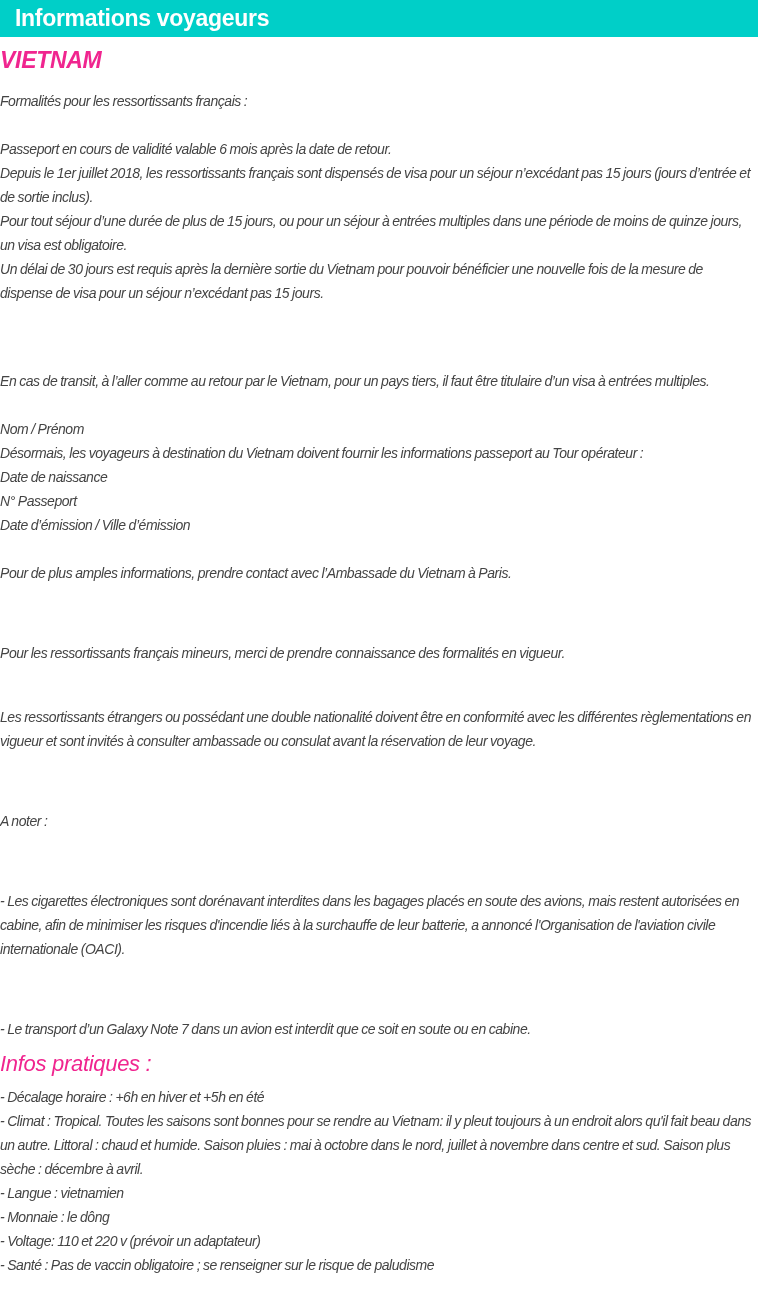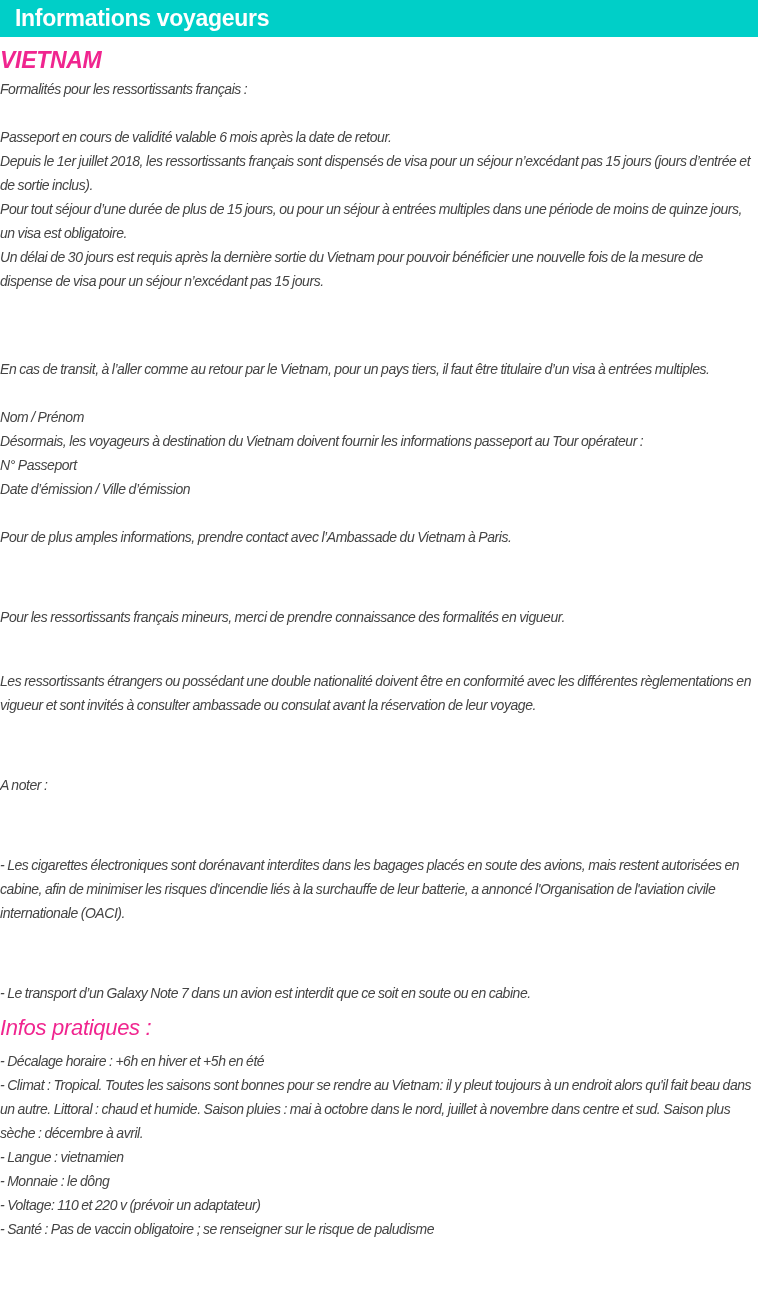--- a/index.html
+++ b/index.html
@@ -58,32 +58,33 @@
   </style>
 </head>
 <body>
 
 <div class="banner">
   <span class="banner-title">Informations voyageurs</span>
 </div>
 
 <h1 class="country">VIETNAM</h1>
 
-<div style="margin-top:2px;">
+<div style="margin-top:14px;">
   <p class="p">Formalités pour les ressortissants français :</p>
   <div class="gap24"></div>
   <p class="p">Passeport en cours de validité valable 6 mois après la date de retour.</p>
   <p class="p">Depuis le 1er juillet 2018, les ressortissants français sont dispensés de visa pour un séjour n’excédant pas 15 jours (jours d’entrée et de sortie inclus).</p>
   <p class="p">Pour tout séjour d’une durée de plus de 15 jours, ou pour un séjour à entrées multiples dans une période de moins de quinze jours, un visa est obligatoire.</p>
   <p class="p">Un délai de 30 jours est requis après la dernière sortie du Vietnam pour pouvoir bénéficier une nouvelle fois de la mesure de dispense de visa pour un séjour n’excédant pas 15 jours.</p>
   <div class="gap64"></div>
   <p class="p">En cas de transit, à l’aller comme au retour par le Vietnam, pour un pays tiers, il faut être titulaire d’un visa à entrées multiples.</p>
   <div class="gap24"></div>
   <p class="p">Nom / Prénom</p>
   <p class="p">Désormais, les voyageurs à destination du Vietnam doivent fournir les informations passeport au Tour opérateur :</p>
+  <p class="p">Date de naissance</p>
   <p class="p">N° Passeport</p>
   <p class="p">Date d’émission / Ville d’émission</p>
   <div class="gap24"></div>
   <p class="p">Pour de plus amples informations, prendre contact avec l’Ambassade du Vietnam à Paris.</p>
   <div class="gap56"></div>
   <p class="p">Pour les ressortissants français mineurs, merci de prendre connaissance des formalités en vigueur.</p>
   <div class="gap40"></div>
   <p class="p">Les ressortissants étrangers ou possédant une double nationalité doivent être en conformité avec les différentes règlementations en vigueur et sont invités à consulter ambassade ou consulat avant la réservation de leur voyage.</p>
   <div class="gap56"></div>
   <p class="p">A noter :</p>

